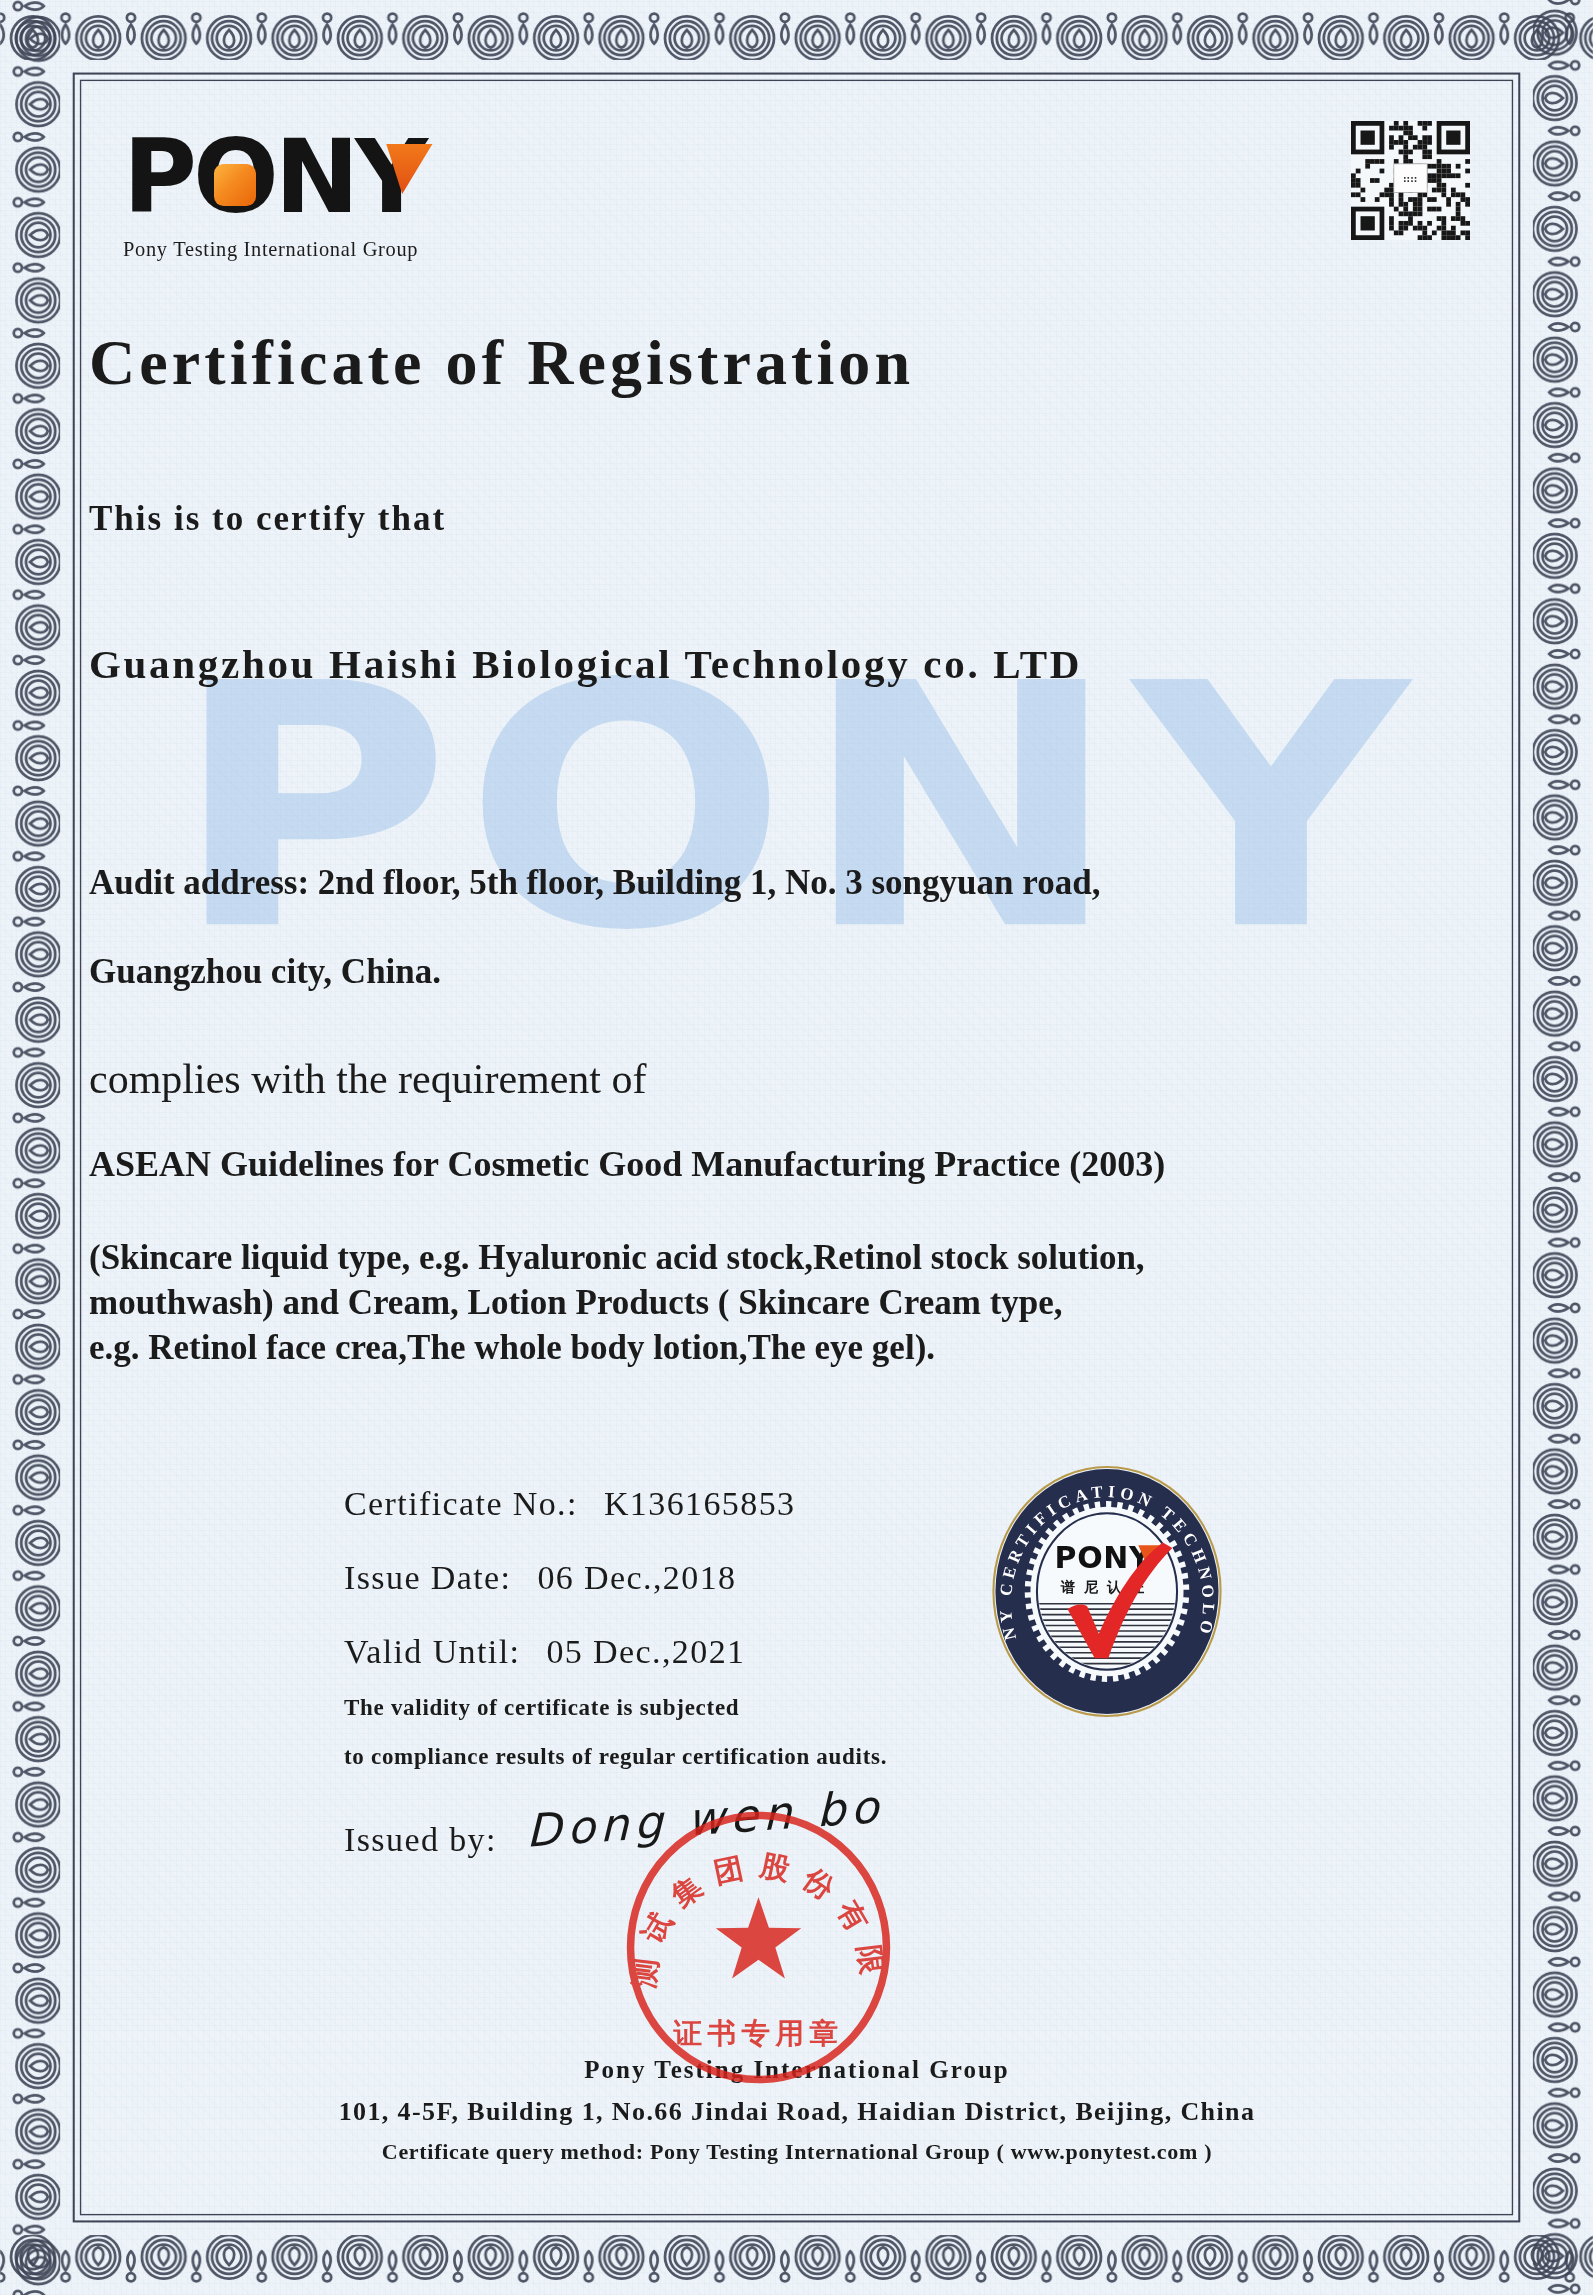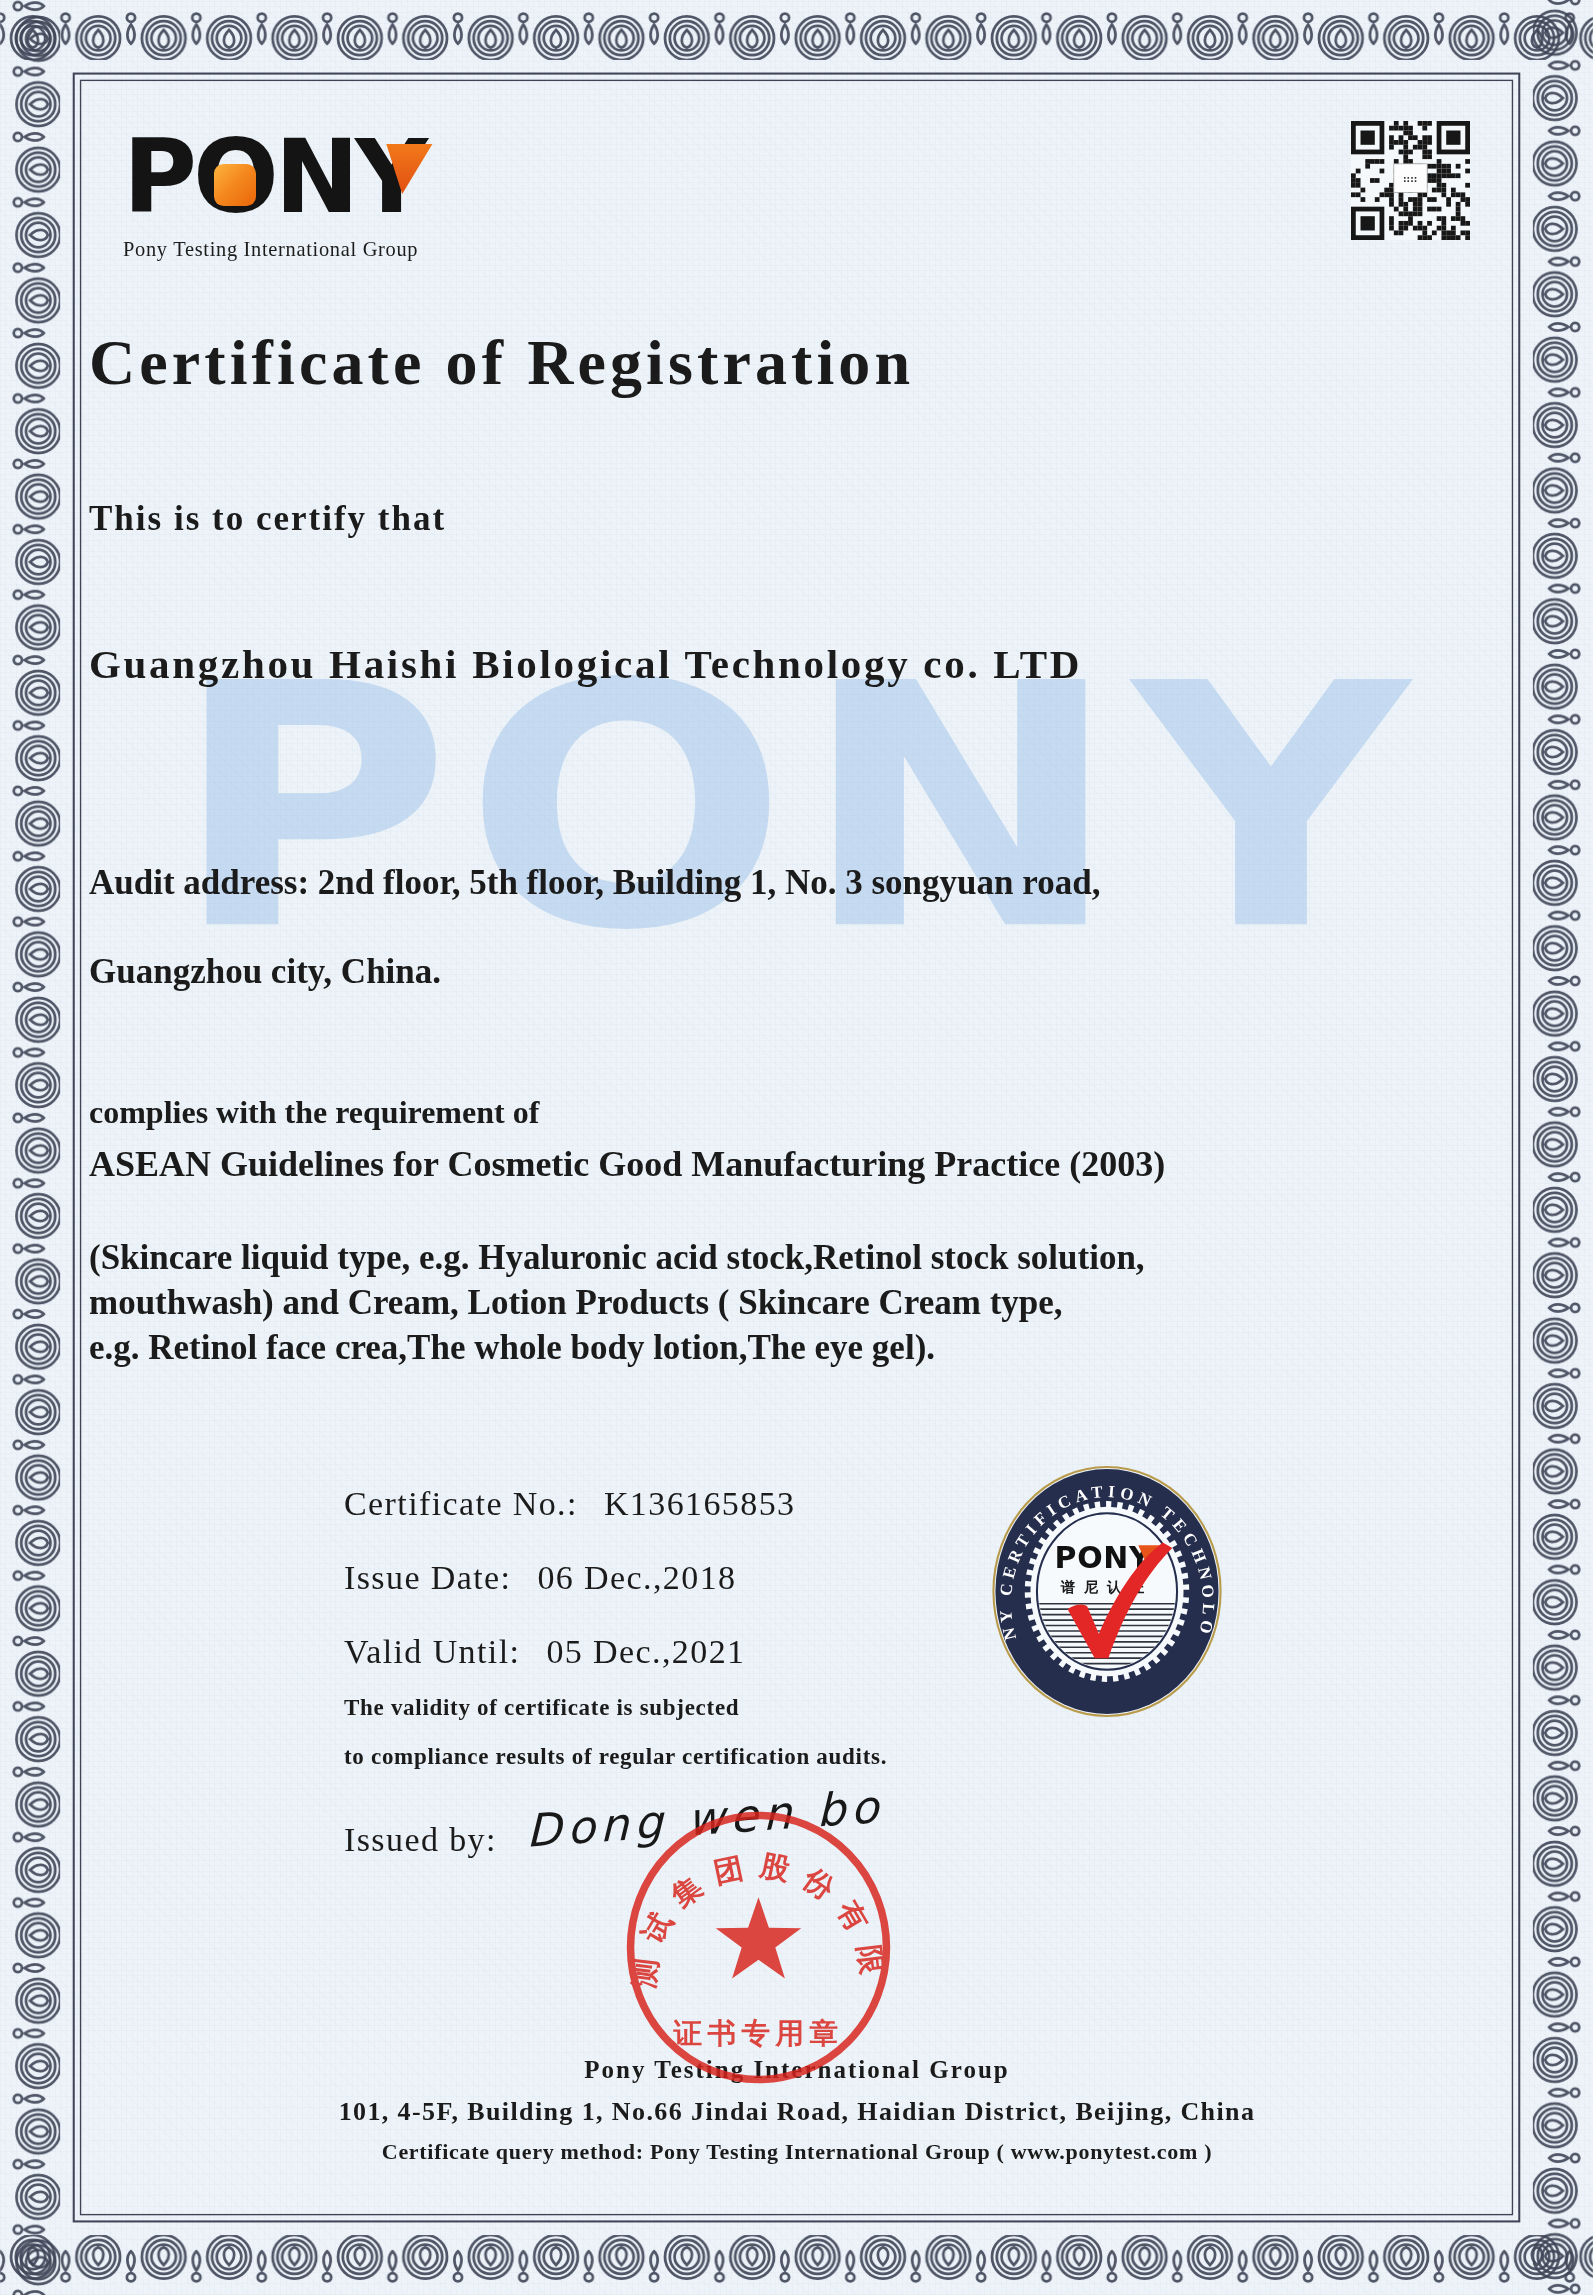--- a/index.html
+++ b/index.html
@@ -54,21 +54,21 @@
     font-family:"DejaVu Sans","Liberation Sans",sans-serif;
     font-weight:bold;font-size:382px;line-height:1;letter-spacing:12.3px;
     color:rgba(134,178,228,.38);z-index:1;white-space:nowrap;
   }
 
   .doc-text{z-index:2;}
   #title{top:326px;font-size:64px;font-weight:bold;letter-spacing:4.1px;}
   #intro{top:499px;font-size:35px;font-weight:bold;letter-spacing:2px;}
   #company{top:640px;font-size:41px;font-weight:bold;letter-spacing:2.7px;white-space:nowrap;}
   #audit{top:838px;font-size:35px;font-weight:bold;line-height:89px;}
-  #complies-1{top:1094px;font-size:32px;font-weight:bold;}
+  #complies-1{top:1055px;font-size:42px;font-weight:normal;}
   #complies-2{top:1143px;font-size:36px;font-weight:bold;}
   #scope{top:1235px;font-size:35px;font-weight:bold;line-height:45px;}
 
   .detail-row{position:absolute;left:344px;font-size:34px;font-weight:normal;letter-spacing:1.4px;z-index:2;white-space:nowrap;}
   .detail-row .value{margin-left:26px;}
   #row-certno{top:1485px;}
   #row-issue{top:1559px;}
   #row-valid{top:1633px;}
   .validity-note{position:absolute;left:344px;font-size:23px;font-weight:bold;letter-spacing:0.7px;z-index:2;}
   #validity-1{top:1695px;}

